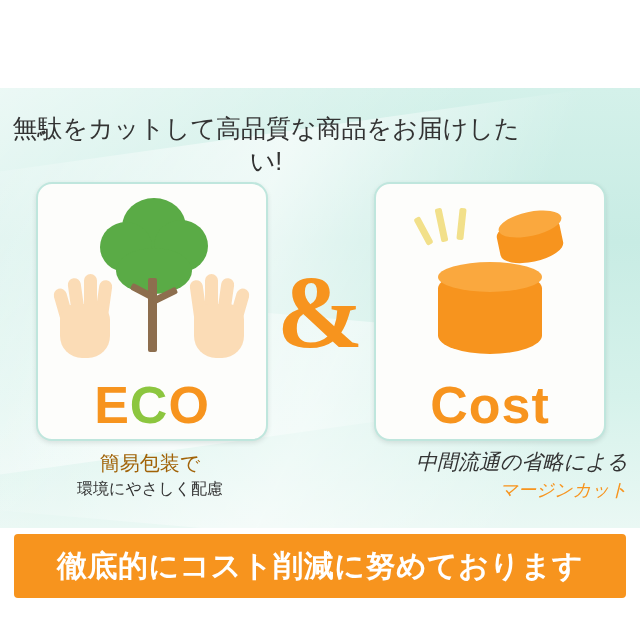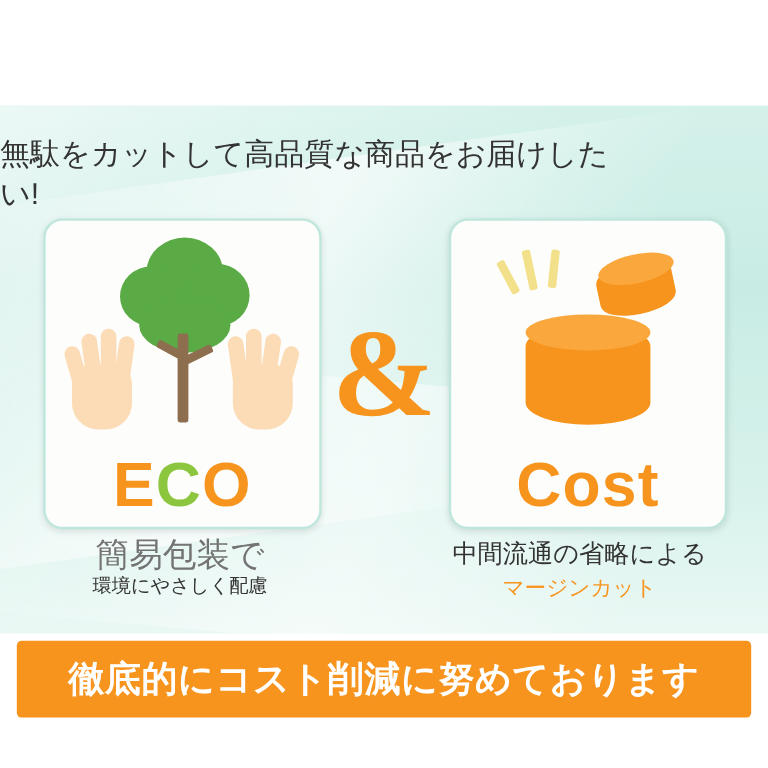--- a/index.html
+++ b/index.html
@@ -90,21 +90,21 @@
     background: linear-gradient(110deg, rgba(255,255,255,0.0) 10%, rgba(255,255,255,0.5) 48%, rgba(255,255,255,0.0) 80%);
     transform: rotate(5deg);
     pointer-events: none;
   }
 
   .subhead {
     position: absolute;
     left: 0;
     top: 112px;
     width: 532px;
-    text-align: left;
+    text-align: center;
     font-size: 25px;
     color: #333333;
     font-weight: normal;
     z-index: 6;
   }
 
   
   .cards {
     position: absolute;
     left: 0;
@@ -263,25 +263,26 @@
     left: 24px;
     top: 0;
     width: 252px;
     text-align: center;
   }
   .cap-right {
     position: absolute;
     left: 338px;
     top: 0;
     width: 290px;
-    text-align: center;
+    text-align: right;
+    font-style: italic;
   }
   .cap-main-orange {
-    font-size: 28px;
-    color: #737373;
+    font-size: 20px;
+    color: #a16207;
     font-weight: normal;
     line-height: 30px;
   }
   .cap-main-dark {
     font-size: 21px;
     color: #333333;
     line-height: 28px;
   }
   .cap-sub-dark {
     font-size: 16px;

